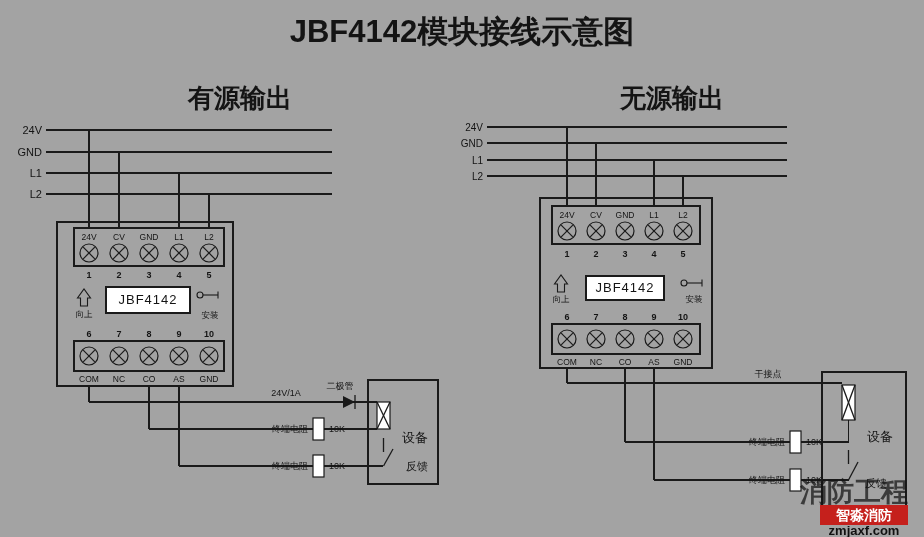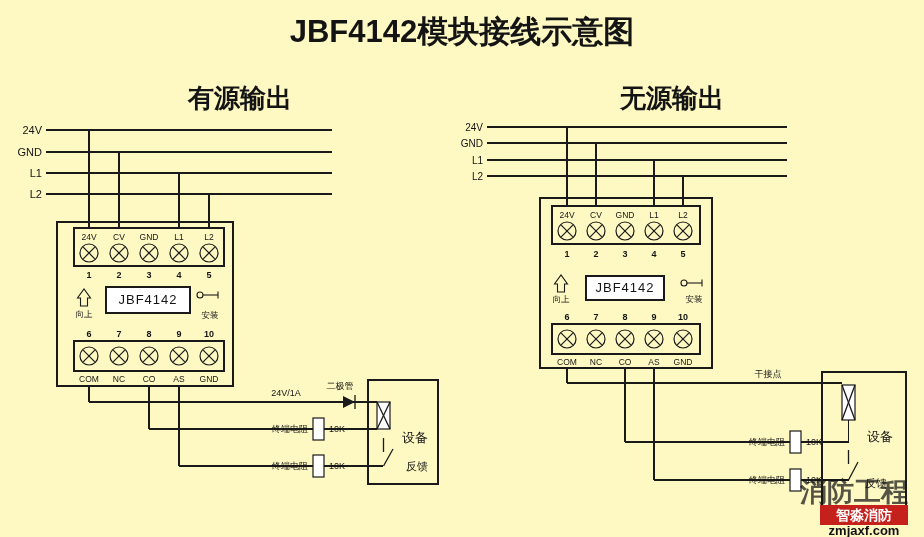--- a/index.html
+++ b/index.html
@@ -1,16 +1,16 @@
 <!DOCTYPE html>
 <html><head>
 <meta charset="utf-8">
 <style>
   html,body{margin:0;padding:0;background:#ffffff;}
-  .page{width:924px;height:537px;position:relative;background:#fef9c3;overflow:hidden;}
+  .page{width:924px;height:537px;position:relative;background:#a3a3a3;overflow:hidden;}
   svg{display:block;}
   text{font-family:"Liberation Sans","DejaVu Sans",sans-serif;fill:#141414;}
   .wire{stroke:#1a1a1a;stroke-width:1.3;fill:none;}
   .crisp{shape-rendering:crispEdges;}
   .box{stroke:#1a1a1a;stroke-width:1.5;fill:none;}
   .thinbox{stroke:#1a1a1a;stroke-width:1.2;fill:#ffffff;}
   .screw circle,.screw line{stroke:#1a1a1a;stroke-width:1.2;fill:none;}
   .icon{stroke:#1a1a1a;stroke-width:1.1;fill:none;}
   .title{font-size:31px;font-weight:800;text-anchor:middle;}
   .heading{font-size:26px;font-weight:600;text-anchor:middle;}

